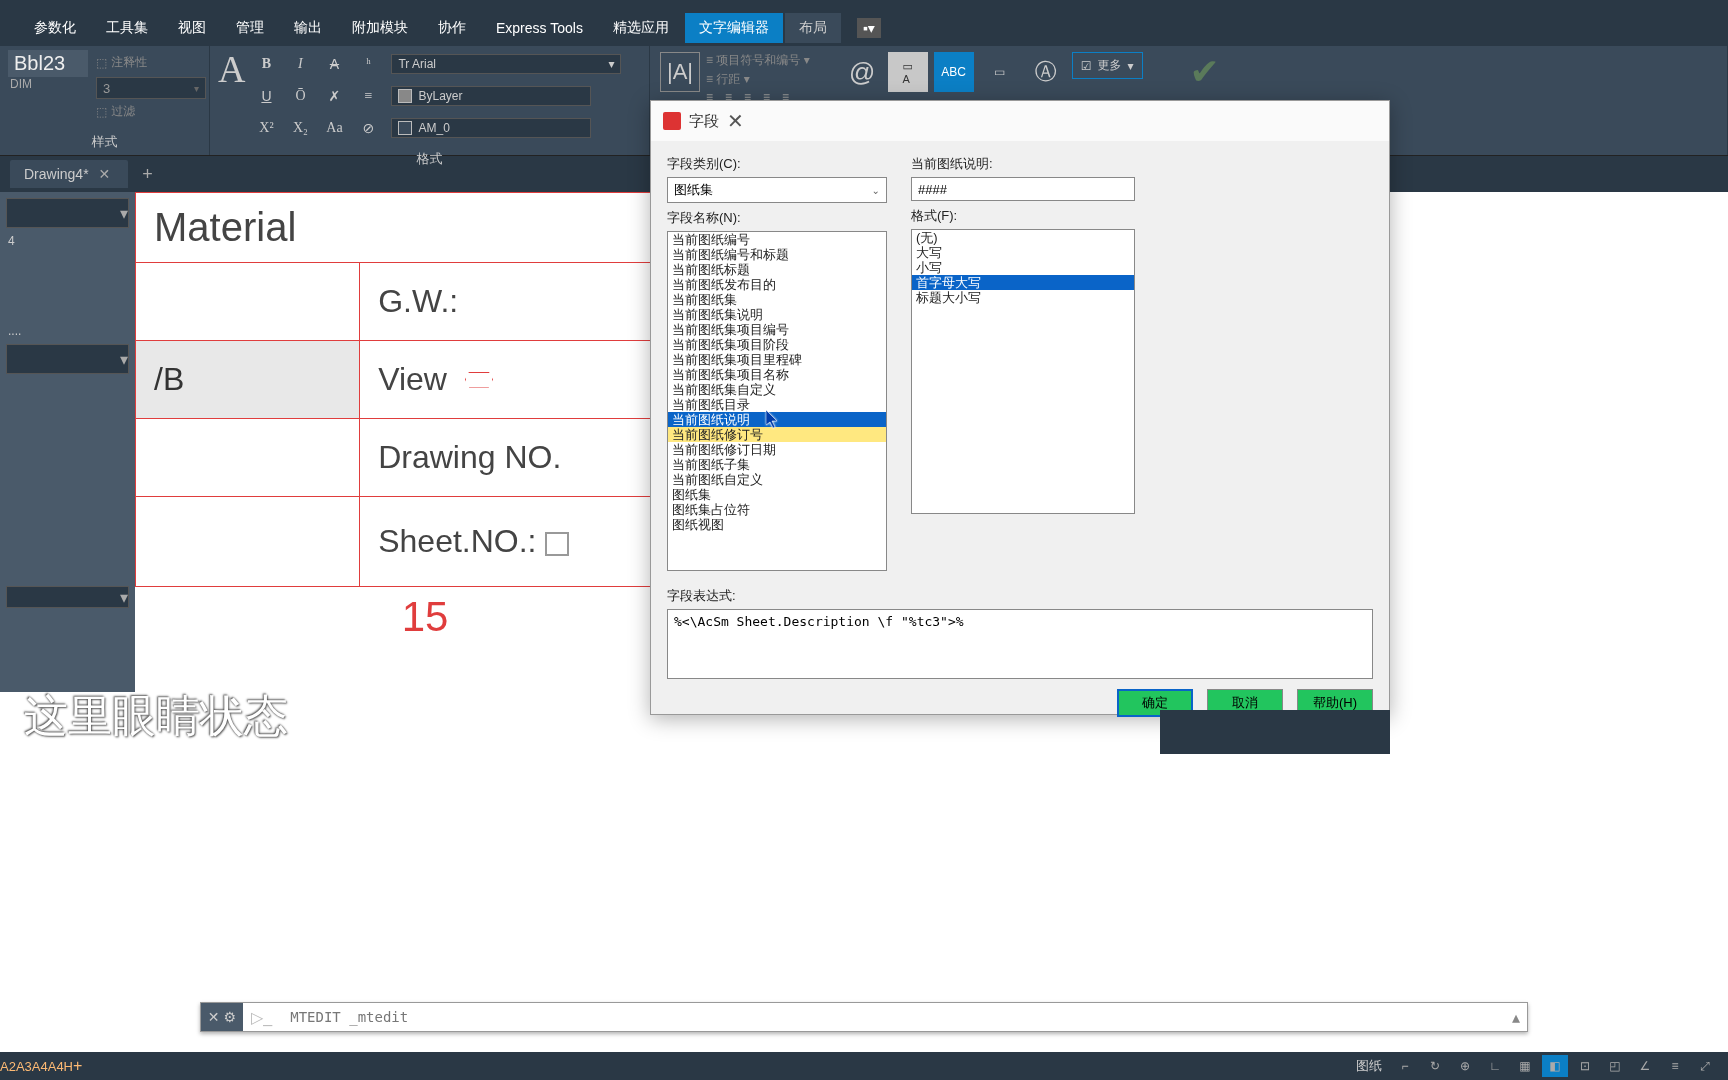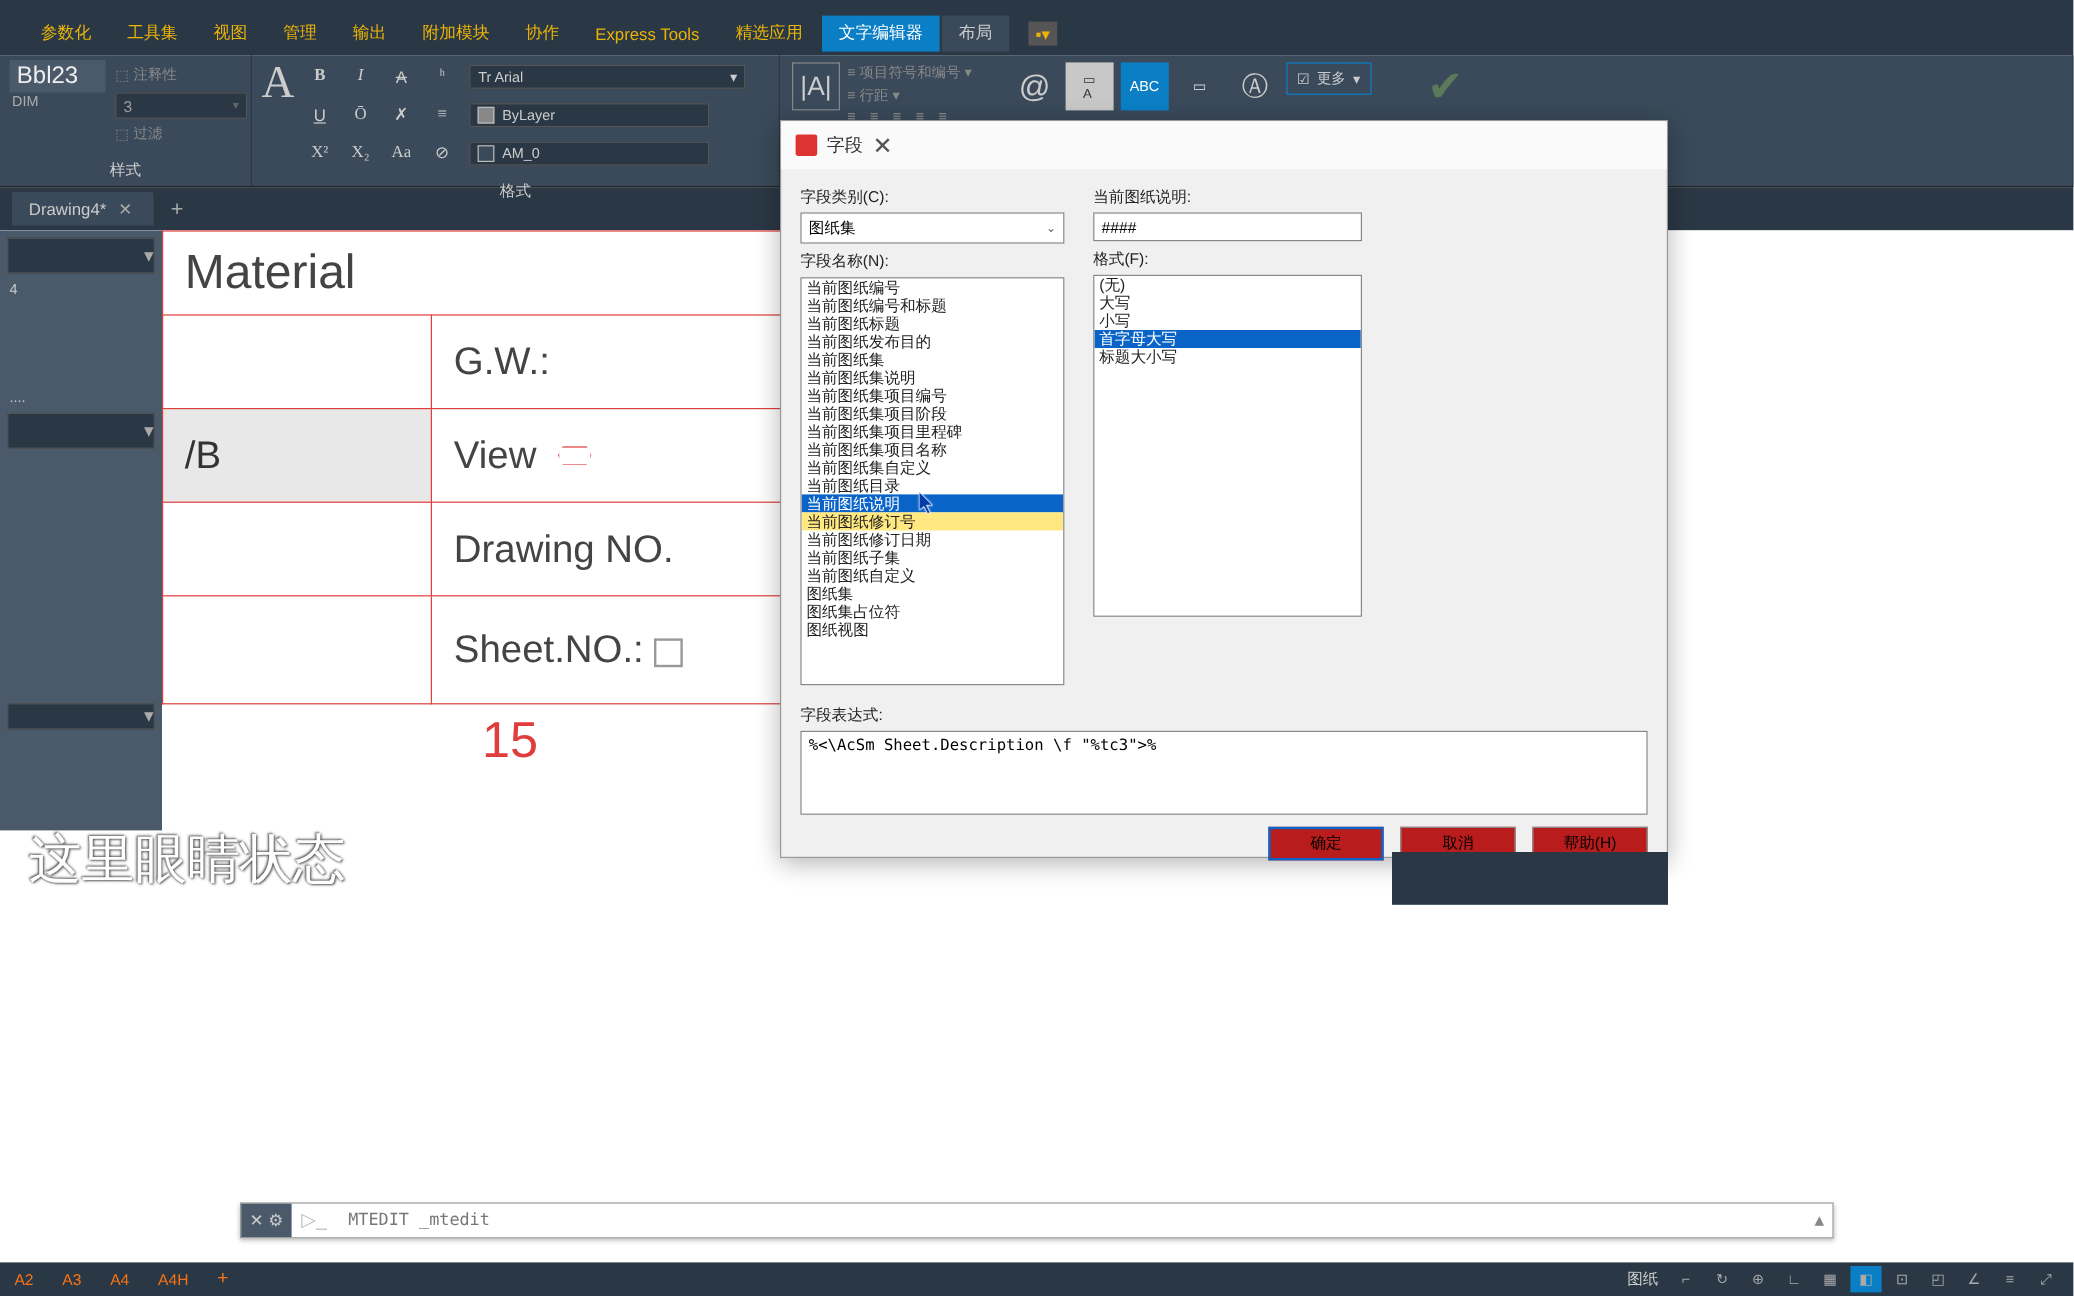--- a/index.html
+++ b/index.html
@@ -1,19 +1,19 @@
 <!DOCTYPE html>
 <html><head>
 <meta charset="utf-8">
 <style>
 * { margin:0; padding:0; box-sizing:border-box; font-family:"Microsoft YaHei",Arial,sans-serif; }
 body { width:1728px; height:1080px; background:#fff; overflow:hidden; position:relative; }
 .menubar { height:10px; background:#2a3845; display:flex; gap:24px; padding:0 20px; color:#aaa; font-size:13px; align-items:center; overflow:hidden;}
 .ribbon-tabs { height:36px; background:#2a3845; display:flex; align-items:center; padding-left:20px; gap:2px; }
-.ribbon-tab { padding:6px 14px; color:#eab308; font-size:14px; cursor:pointer; }
+.ribbon-tab { padding:6px 14px; color:#ffffff; font-size:14px; cursor:pointer; }
 .ribbon-tab.active { background:#0b7fc5; color:#fff; }
 .ribbon-tab.alt { background:#3a4a5a; color:#ccc; }
 .ribbon-body { height:110px; background:#3a4a5a; display:flex; color:#999; font-size:12px; border-bottom:1px solid #222;}
 .ribbon-panel { border-right:1px solid #2a3845; padding:4px 8px; display:flex; flex-direction:column; justify-content:space-between; }
 .panel-style { width:210px; }
 .panel-format { width:440px; }
 .big-a { font-size:38px; font-family:"Times New Roman"; color:#ccc; text-align:center; line-height:1;}
 .style-label { color:#eee; font-size:20px; font-family:Arial; padding:2px 6px; background:#4a5a6a; width:80px;}
 .style-dim { color:#aaa; font-size:12px; padding-left:2px;}
 .annotative { display:flex; align-items:center; gap:4px; color:#888; margin-top:4px;}
@@ -53,31 +53,31 @@
 .combo .arrow { color:#666; font-size:10px;}
 .listbox { width:220px; height:340px; border:1px solid #888; background:#fff; overflow:hidden; font-size:13px;}
 .listbox2 { width:224px; height:285px; border:1px solid #888; background:#fff; overflow:hidden; font-size:13px;}
 .li { padding:0 4px; line-height:15px; white-space:nowrap; color:#222; cursor:pointer;}
 .li.sel { background:#0a64c8; color:#fff; }
 .li.hl { background:#ffe880; }
 .textbox { width:224px; height:24px; border:1px solid #888; background:#fff; padding:2px 6px; font-size:13px;}
 .expr-label { font-size:13px; color:#222; margin:8px 0 4px 16px;}
 .expr-box { margin:0 16px; height:70px; border:1px solid #888; background:#fff; padding:4px 6px; font-size:13px; font-family:monospace;}
 .dlg-buttons { display:flex; gap:14px; justify-content:flex-end; padding:10px 16px;}
-.btn { width:96px; height:28px; border:1px solid #888; background:#b91c1c; font-size:13px; cursor:pointer;}
+.btn { width:76px; height:28px; border:1px solid #888; background:#22c55e; font-size:13px; cursor:pointer;}
 .btn.primary { border:2px solid #0a64c8; }
 .cursor { position:absolute; left:766px; top:410px; width:16px; height:20px; z-index:20;}
 .cursor svg { filter:drop-shadow(0 0 1px #fff);}
 .cmdline { position:absolute; left:200px; bottom:48px; right:200px; height:30px; background:#fff; border:1px solid #999; display:flex; align-items:center; box-shadow:0 2px 4px rgba(0,0,0,0.3);}
 .cmd-handle { width:42px; height:100%; background:#4a5a6a; display:flex; align-items:center; justify-content:center; gap:4px;}
 .cmd-x { color:#ccc; font-size:14px;}
 .cmd-prompt { padding:0 10px; color:#777; font-size:14px; font-family:monospace;}
 .cmd-arrow { width:22px; text-align:center; color:#888;}
 .status-tabs { position:absolute; left:0; bottom:0; height:28px; background:#2a3845; display:flex; align-items:center; width:100%;}
-.status-tab { padding:4px 12px; color:#f97316; font-size:13px; cursor:pointer;}
+.status-tab { padding:4px 0; color:#fdba74; font-size:13px; cursor:pointer;}
 .status-tab.add { font-size:16px;}
 .status-right { position:absolute; right:10px; bottom:0; height:28px; display:flex; align-items:center; gap:4px;}
 .status-item { width:26px; height:22px; display:flex; align-items:center; justify-content:center; color:#aaa; font-size:12px;}
 .status-label { color:#ccc; font-size:13px; padding:0 6px;}
 .dark-box { position:absolute; left:1160px; top:710px; width:230px; height:44px; background:#2a3845;}
 .hexagon { width:28px; height:16px; background:none; border:1px solid #e03d3d; position:relative; clip-path:polygon(15% 0,85% 0,100% 50%,85% 100%,15% 100%,0 50%);}
 .panel-right-group { display:flex; gap:6px; align-items:flex-start; }
 </style>
 </head>
 <body>

